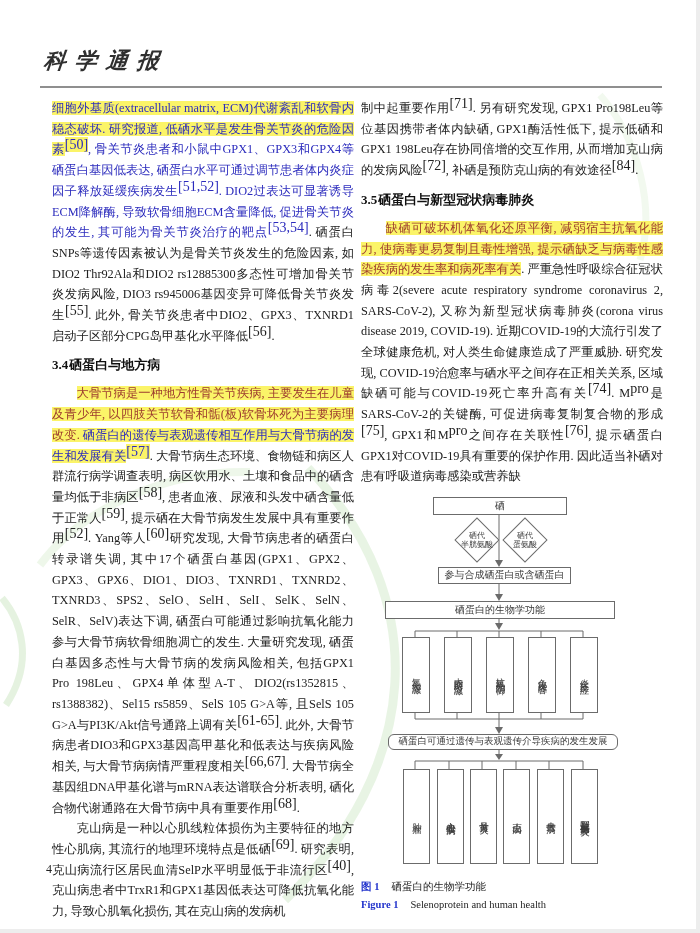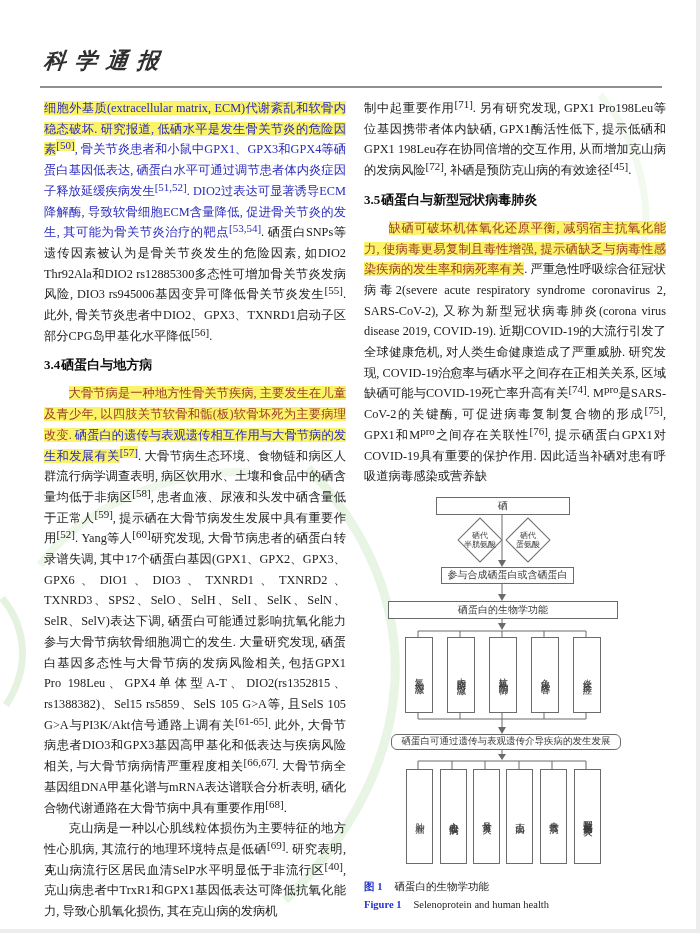--- a/index.html
+++ b/index.html
@@ -11,34 +11,34 @@
   
   .watermark{position:absolute;left:0;top:0;z-index:0;pointer-events:none;}
   .content{position:relative;z-index:1;}
   
   .logo{
     position:absolute;left:44px;top:46px;font-size:22px;font-weight:bold;font-style:italic;
     letter-spacing:9px;color:#2f2f2f;transform:skewX(-6deg);
   }
   .header-rule{position:absolute;left:40px;top:86px;width:622px;height:2px;background:#8f8f8f;}
   
-  .columns{position:absolute;left:44px;top:98px;width:622px;display:flex;gap:18px;}
+  .columns{position:absolute;left:52px;top:98px;width:622px;display:flex;gap:7px;}
   .col{width:302px;}
   p.body{
     margin:0;font-size:12.3px;line-height:20.7px;text-align:justify;color:#212121;
   }
   p.ind{text-indent:2em;}
   h3.sec{
     margin:10px 0 9px 0;font-size:13px;font-weight:bold;color:#101010;line-height:18px;
   }
   h3.sec .num{margin-right:1px;}
   .hl{background:#fbf468;}
   .blu{color:#2b2bbd;}
   .red{color:#9c3a2e;}
-  .sup{font-size:11px;vertical-align:4px;line-height:0;margin-top:9px;}
+  .sup{font-size:14px;vertical-align:4px;line-height:0;margin-top:9px;}
   .pageno{position:absolute;left:46px;top:862px;font-size:12px;color:#222;}
   
   .diagram{position:relative;width:240px;height:368px;margin:10px 0 0 24px;}
   .dlines{position:absolute;left:0;top:0;}
   .dbox{
     position:absolute;border:1px solid #6b6b6b;background:#fff;color:#3a3a3a;
     display:flex;align-items:center;justify-content:center;
     font-size:10px;font-family:"Liberation Sans","DejaVu Sans",sans-serif;
   }
   .vbox{writing-mode:vertical-rl;text-orientation:upright;letter-spacing:2px;font-size:9.5px;}
@@ -78,21 +78,21 @@
       <section class="col">
         <p class="body"><span class="hl blu">细胞外基质(extracellular matrix, ECM)代谢紊乱和软骨内稳态破坏. 研究报道, 低硒水平是发生骨关节炎的危险因素</span><span class="hl blu sup">[50]</span><span class="blu">, 骨关节炎患者和小鼠中GPX1、GPX3和GPX4等硒蛋白基因低表达, 硒蛋白水平可通过调节患者体内炎症因子释放延缓疾病发生</span><span class="blu sup">[51,52]</span><span class="blu">. DIO2过表达可显著诱导ECM降解酶, 导致软骨细胞ECM含量降低, 促进骨关节炎的发生, 其可能为骨关节炎治疗的靶点</span><span class="blu sup">[53,54]</span><span>. 硒蛋白SNPs等遗传因素被认为是骨关节炎发生的危险因素, 如DIO2 Thr92Ala和DIO2 rs12885300多态性可增加骨关节炎发病风险, DIO3 rs945006基因变异可降低骨关节炎发生</span><span class="sup">[55]</span><span>. 此外, 骨关节炎患者中DIO2、GPX3、TXNRD1启动子区部分CPG岛甲基化水平降低</span><span class="sup">[56]</span><span>.</span></p>
         <h3 class="sec">
           <span class="num">3.4</span><span>硒蛋白与地方病</span>
         </h3>
         <p class="body ind"><span class="hl red">大骨节病是一种地方性骨关节疾病, 主要发生在儿童及青少年, 以四肢关节软骨和骺(板)软骨坏死为主要病理改变. </span><span class="hl blu">硒蛋白的遗传与表观遗传相互作用与大骨节病的发生和发展有关</span><span class="hl blu sup">[57]</span><span>. 大骨节病生态环境、食物链和病区人群流行病学调查表明, 病区饮用水、土壤和食品中的硒含量均低于非病区</span><span class="sup">[58]</span><span>, 患者血液、尿液和头发中硒含量低于正常人</span><span class="sup">[59]</span><span>, 提示硒在大骨节病发生发展中具有重要作用</span><span class="sup">[52]</span><span>. Yang等人</span><span class="sup">[60]</span><span>研究发现, 大骨节病患者的硒蛋白转录谱失调, 其中17个硒蛋白基因(GPX1、GPX2、GPX3、GPX6、DIO1、DIO3、TXNRD1、TXNRD2、TXNRD3、SPS2、SelO、SelH、SelI、SelK、SelN、SelR、SelV)表达下调, 硒蛋白可能通过影响抗氧化能力参与大骨节病软骨细胞凋亡的发生. 大量研究发现, 硒蛋白基因多态性与大骨节病的发病风险相关, 包括GPX1 Pro 198Leu、GPX4单体型A-T、DIO2(rs1352815、rs1388382)、Sel15 rs5859、SelS 105 G&gt;A等, 且SelS 105 G&gt;A与PI3K/Akt信号通路上调有关</span><span class="sup">[61-65]</span><span>. 此外, 大骨节病患者DIO3和GPX3基因高甲基化和低表达与疾病风险相关, 与大骨节病病情严重程度相关</span><span class="sup">[66,67]</span><span>. 大骨节病全基因组DNA甲基化谱与mRNA表达谱联合分析表明, 硒化合物代谢通路在大骨节病中具有重要作用</span><span class="sup">[68]</span><span>.</span></p>
         <p class="body ind"><span>克山病是一种以心肌线粒体损伤为主要特征的地方性心肌病, 其流行的地理环境特点是低硒</span><span class="sup">[69]</span><span>. 研究表明, 克山病流行区居民血清SelP水平明显低于非流行区</span><span class="sup">[40]</span><span>, 克山病患者中TrxR1和GPX1基因低表达可降低抗氧化能力, 导致心肌氧化损伤, 其在克山病的发病机</span></p>
       </section>
 
       <section class="col">
-        <p class="body"><span>制中起重要作用</span><span class="sup">[71]</span><span>. 另有研究发现, GPX1 Pro198Leu等位基因携带者体内缺硒, GPX1酶活性低下, 提示低硒和GPX1 198Leu存在协同倍增的交互作用, 从而增加克山病的发病风险</span><span class="sup">[72]</span><span>, 补硒是预防克山病的有效途径</span><span class="sup">[45]</span><span>.</span></p>
+        <p class="body"><span>制中起重要作用</span><span class="sup">[71]</span><span>. 另有研究发现, GPX1 Pro198Leu等位基因携带者体内缺硒, GPX1酶活性低下, 提示低硒和GPX1 198Leu存在协同倍增的交互作用, 从而增加克山病的发病风险</span><span class="sup">[72]</span><span>, 补硒是预防克山病的有效途径</span><span class="sup">[84]</span><span>.</span></p>
         <h3 class="sec">
           <span class="num">3.5</span><span>硒蛋白与新型冠状病毒肺炎</span>
         </h3>
         <p class="body ind"><span class="hl red">缺硒可破坏机体氧化还原平衡, 减弱宿主抗氧化能力, 使病毒更易复制且毒性增强, 提示硒缺乏与病毒性感染疾病的发生率和病死率有关</span><span>. 严重急性呼吸综合征冠状病毒2(severe acute respiratory syndrome coronavirus 2, SARS-CoV-2), 又称为新型冠状病毒肺炎(corona virus disease 2019, COVID-19). 近期COVID-19的大流行引发了全球健康危机, 对人类生命健康造成了严重威胁. 研究发现, COVID-19治愈率与硒水平之间存在正相关关系, 区域缺硒可能与COVID-19死亡率升高有关</span><span class="sup">[74]</span><span>. M</span><span class="sup">pro</span><span>是SARS-CoV-2的关键酶, 可促进病毒复制复合物的形成</span><span class="sup">[75]</span><span>, GPX1和M</span><span class="sup">pro</span><span>之间存在关联性</span><span class="sup">[76]</span><span>, 提示硒蛋白GPX1对COVID-19具有重要的保护作用. 因此适当补硒对患有呼吸道病毒感染或营养缺</span></p>
 
         <div class="diagram">
           <svg class="dlines" width="240" height="368">
             <g stroke="#6b6b6b" stroke-width="1" fill="none">
               <line x1="114" y1="16" x2="114" y2="63"></line>
               <line x1="114" y1="85" x2="114" y2="97"></line>

